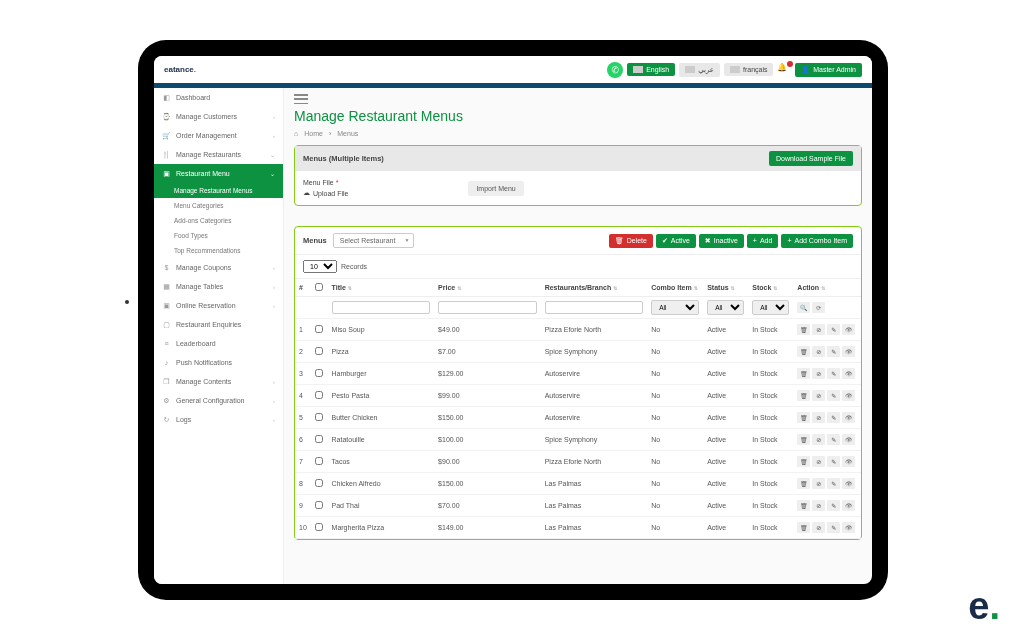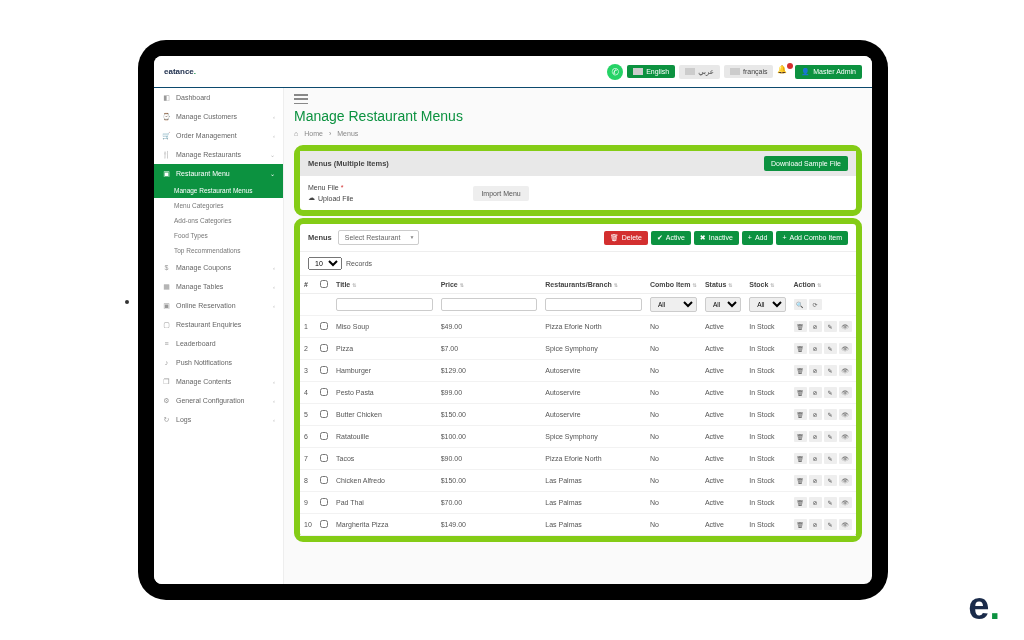--- a/index.html
+++ b/index.html
@@ -1,20 +1,20 @@
 <!DOCTYPE html>
 <html><head>
 <meta charset="utf-8">
 <style>
 *{box-sizing:border-box;margin:0;padding:0;font-family:Arial,Helvetica,sans-serif}
 body{background:#fff;overflow:hidden}
 .stage{width:1024px;height:640px;position:relative;background:#fff}
 .tablet{position:absolute;left:138px;top:40px;width:750px;height:560px;background:#000;border-radius:28px;padding:16px}
 .screen{width:100%;height:100%;background:#fafafa;border-radius:8px;overflow:hidden;position:relative;font-size:8px}
-.topbar{height:32px;background:#fff;display:flex;align-items:center;padding:0 10px;border-bottom:1px solid #0c4a6e}
+.topbar{height:32px;background:#fff;display:flex;align-items:center;padding:0 10px;border-bottom:5px solid #0c4a6e}
 .logo{font-weight:700;color:#1a2b4a}
 .logo .dot{color:#0c9240}
 .topright{margin-left:auto;display:flex;gap:4px;align-items:center}
 .wa{width:16px;height:16px;border-radius:50%;background:#25d366;display:flex;align-items:center;justify-content:center;color:#fff;font-size:9px}
 .lang{background:#0c9240;color:#fff;padding:3px 6px;border-radius:2px;font-size:7px;display:flex;align-items:center;gap:3px}
 .lang.gray{background:#e8e8e8;color:#444}
 .flag{width:10px;height:7px;background:#ccc;display:inline-block}
 .bell{width:14px;height:14px;position:relative;color:#333}
 .bell .badge{position:absolute;top:-2px;right:-2px;width:6px;height:6px;background:#d32f2f;border-radius:50%}
 .body{display:flex;height:calc(100% - 32px)}
@@ -24,21 +24,21 @@
 .sb-item .chev{margin-left:auto;color:#bbb;font-size:6px}
 .sb-item.active{background:#0c9240;color:#fff}
 .sb-item.active .ico,.sb-item.active .chev{color:#fff}
 .sb-sub{padding:4px 8px 4px 20px;color:#777;font-size:6.5px;display:flex;align-items:center;gap:4px;cursor:pointer}
 .sb-sub.active{background:#0c9240;color:#fff}
 .main{flex:1;overflow-y:auto;padding:6px 10px}
 .hamb{width:14px;height:10px;display:flex;flex-direction:column;justify-content:space-between;margin-bottom:4px;cursor:pointer}
 .hamb span{height:1.5px;background:#888}
 .page-title{color:#0c9240;font-size:14px;font-weight:400;margin-bottom:6px}
 .crumbs{color:#888;font-size:7px;margin-bottom:8px;display:flex;align-items:center;gap:6px}
-.panel{background:#fff;border:6px solid #84cc16;border-radius:9px;margin-bottom:2px}
+.panel{background:#fff;border:1px solid #84cc16;border-radius:4px;margin-bottom:20px}
 .panel-head{background:#e8e8e8;padding:5px 8px;display:flex;align-items:center;font-size:7.5px;font-weight:600;color:#444}
 .panel-body{padding:8px}
 .dl-btn{margin-left:auto;background:#0c9240;color:#fff;padding:4px 7px;border-radius:2px;font-size:7px;font-weight:400;cursor:pointer}
 .filelabel{font-size:7px;color:#444;margin-bottom:3px}
 .filelabel .req{color:#d32f2f}
 .upload{font-size:7px;color:#444;display:flex;align-items:center;gap:3px;cursor:pointer}
 .import{display:inline-block;background:#eee;color:#555;padding:4px 8px;border-radius:2px;font-size:7px;margin-left:120px;cursor:pointer}
 .file-row{display:flex;align-items:center}
 .menus-bar{display:flex;align-items:center;gap:6px;padding:6px 8px;border-bottom:1px solid #eee}
 .menus-bar .lbl{font-size:7.5px;font-weight:600;color:#444}

